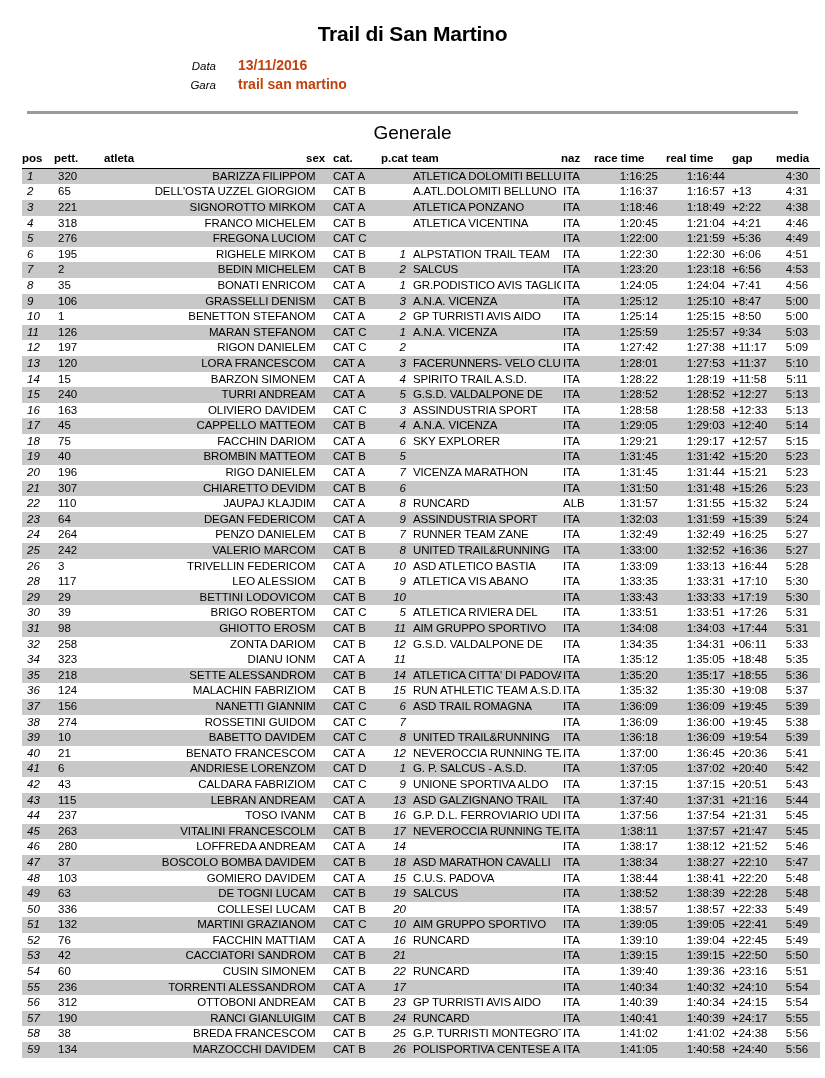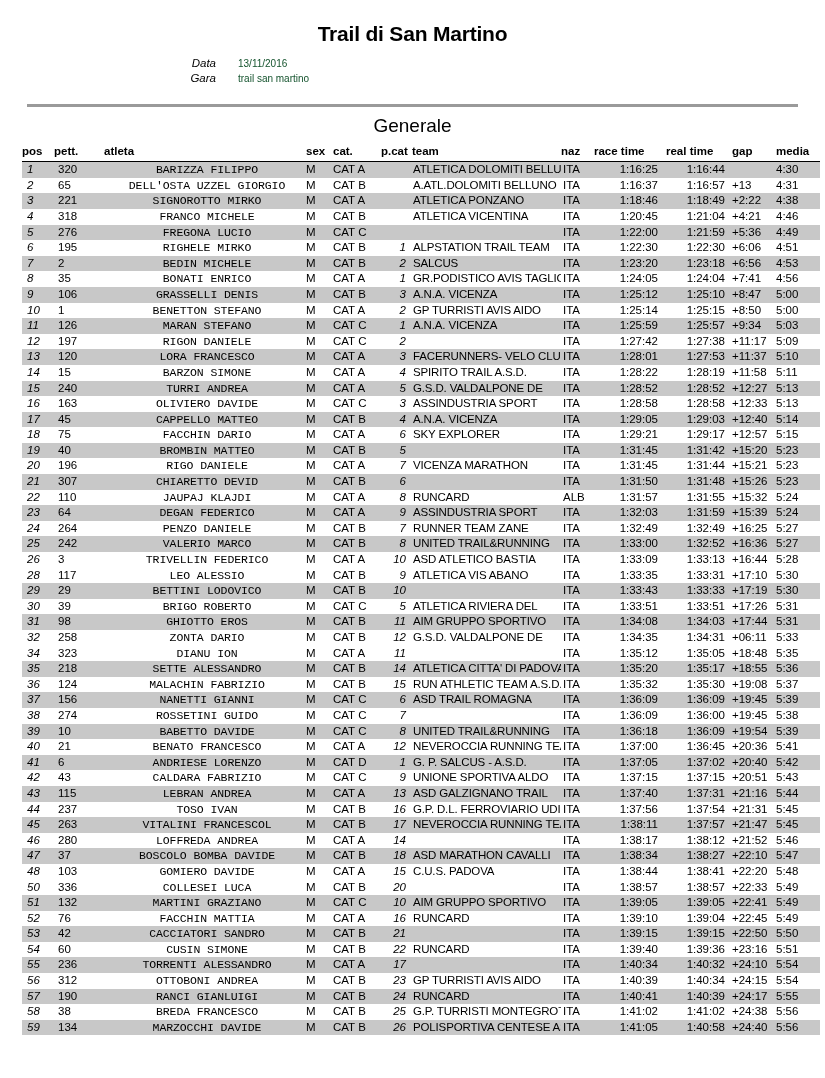--- a/index.html
+++ b/index.html
@@ -46,23 +46,23 @@
   .meta-label {
     width: 238px;
     text-align: right;
     font-style: italic;
     font-size: 11.5px;
     padding-right: 22px;
     box-sizing: border-box;
     color: #000;
   }
   .meta-value {
-    font-weight: normal;
-    font-size: 10px;
-    color: #14532d;
+    font-weight: bold;
+    font-size: 14px;
+    color: #c2410c;
   }
 
   .hr-thick {
     height: 3px;
     background: #9a9a9a;
     margin: 18px 27px 0 27px;
   }
 
   .section-title {
     text-align: center;
@@ -104,30 +104,30 @@
     white-space: nowrap;
     overflow: hidden;
     font-size: 11.5px;
   }
   tbody tr.shaded td { background: #c8c8c8; }
   tbody tr.plain  td { background: #ffffff; }
 
   
   .c-pos   { font-style: italic; font-size: 10.5px; text-align: left; padding-left: 5px !important; }
   .c-pett  { text-align: left; font-size: 12px; padding-left: 4px !important; }
-  .c-atleta{ text-align: center; font-size: 12.5px; padding-left: 4px !important; letter-spacing: -0.1px; font-family: Liberation Mono, monospace; }
+  .c-atleta{ text-align: right; font-size: 12.5px; padding-left: 4px !important; letter-spacing: -0.1px; }
   .c-sex   { text-align: left; font-size: 11.5px; }
   .c-cat   { text-align: left; font-size: 11px; }
   .c-pcat  { text-align: right; font-style: italic; font-size: 11px; padding-right: 6px !important; }
   .c-team  { text-align: left; font-size: 10.5px; padding-left: 1px !important; letter-spacing: -0.15px; }
   .c-naz   { text-align: left; font-size: 10.5px; padding-left: 2px !important; }
   .c-race  { text-align: right; font-size: 13px; padding-right: 8px !important; }
   .c-real  { text-align: right; font-size: 11px; padding-right: 7px !important; }
   .c-gap   { text-align: left; font-size: 9.5px; padding-right: 3px !important; }
-  .c-media { text-align: left; font-size: 9.5px; padding-right: 2px !important; margin-top: 28px; }
+  .c-media { text-align: center; font-size: 9.5px; padding-right: 2px !important; margin-top: 28px; }
 
   thead th.h-pos   { padding-left: 5px; }
   thead th.h-pett  { padding-left: 4px; }
   thead th.h-atleta{ padding-left: 4px; }
   thead th.h-sex   { text-align: left; }
   thead th.h-cat   { text-align: left; }
   thead th.h-pcat  { text-align: left; }
   thead th.h-team  { text-align: left; padding-left: 1px; }
   thead th.h-naz   { text-align: left; padding-left: 2px; }
   thead th.h-race  { text-align: left; }
@@ -827,20 +827,34 @@
             <td class="c-sex">M</td>
             <td class="c-cat">CAT A</td>
             <td class="c-pcat">15</td>
             <td class="c-team">C.U.S. PADOVA</td>
             <td class="c-naz">ITA</td>
             <td class="c-race">1:38:44</td>
             <td class="c-real">1:38:41</td>
             <td class="c-gap">+22:20</td>
             <td class="c-media">5:48</td>
           </tr>
+          <tr class="shaded">
+            <td class="c-pos">49</td>
+            <td class="c-pett">63</td>
+            <td class="c-atleta">DE TOGNI LUCA</td>
+            <td class="c-sex">M</td>
+            <td class="c-cat">CAT B</td>
+            <td class="c-pcat">19</td>
+            <td class="c-team">SALCUS</td>
+            <td class="c-naz">ITA</td>
+            <td class="c-race">1:38:52</td>
+            <td class="c-real">1:38:39</td>
+            <td class="c-gap">+22:28</td>
+            <td class="c-media">5:48</td>
+          </tr>
           <tr class="plain">
             <td class="c-pos">50</td>
             <td class="c-pett">336</td>
             <td class="c-atleta">COLLESEI LUCA</td>
             <td class="c-sex">M</td>
             <td class="c-cat">CAT B</td>
             <td class="c-pcat">20</td>
             <td class="c-team"></td>
             <td class="c-naz">ITA</td>
             <td class="c-race">1:38:57</td>

